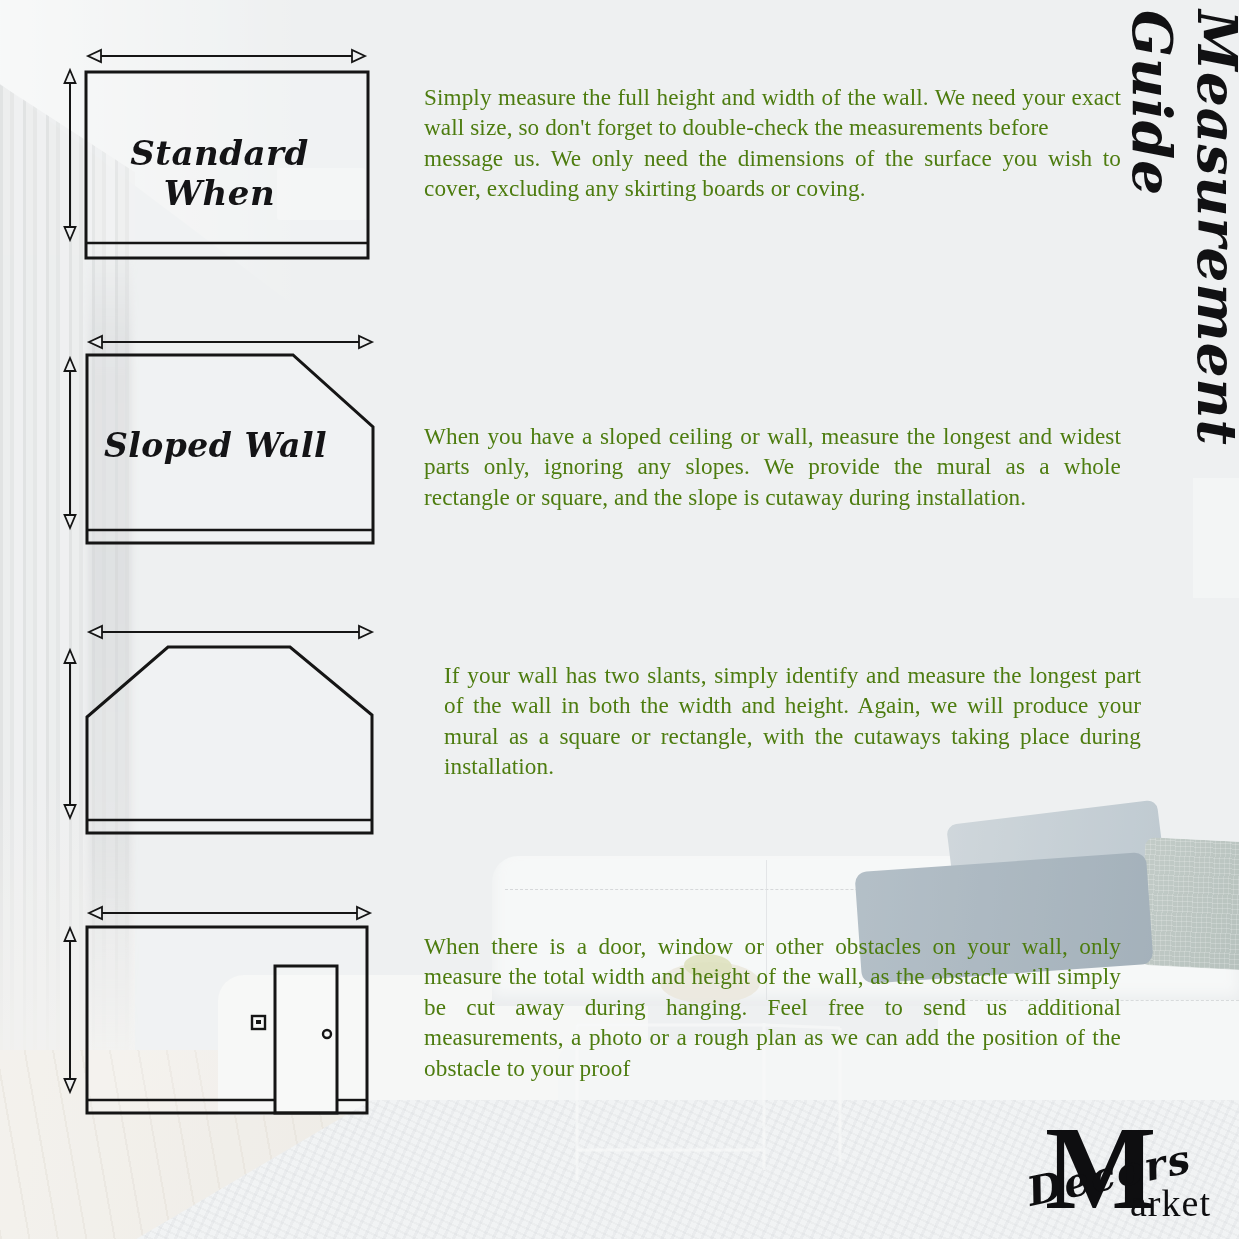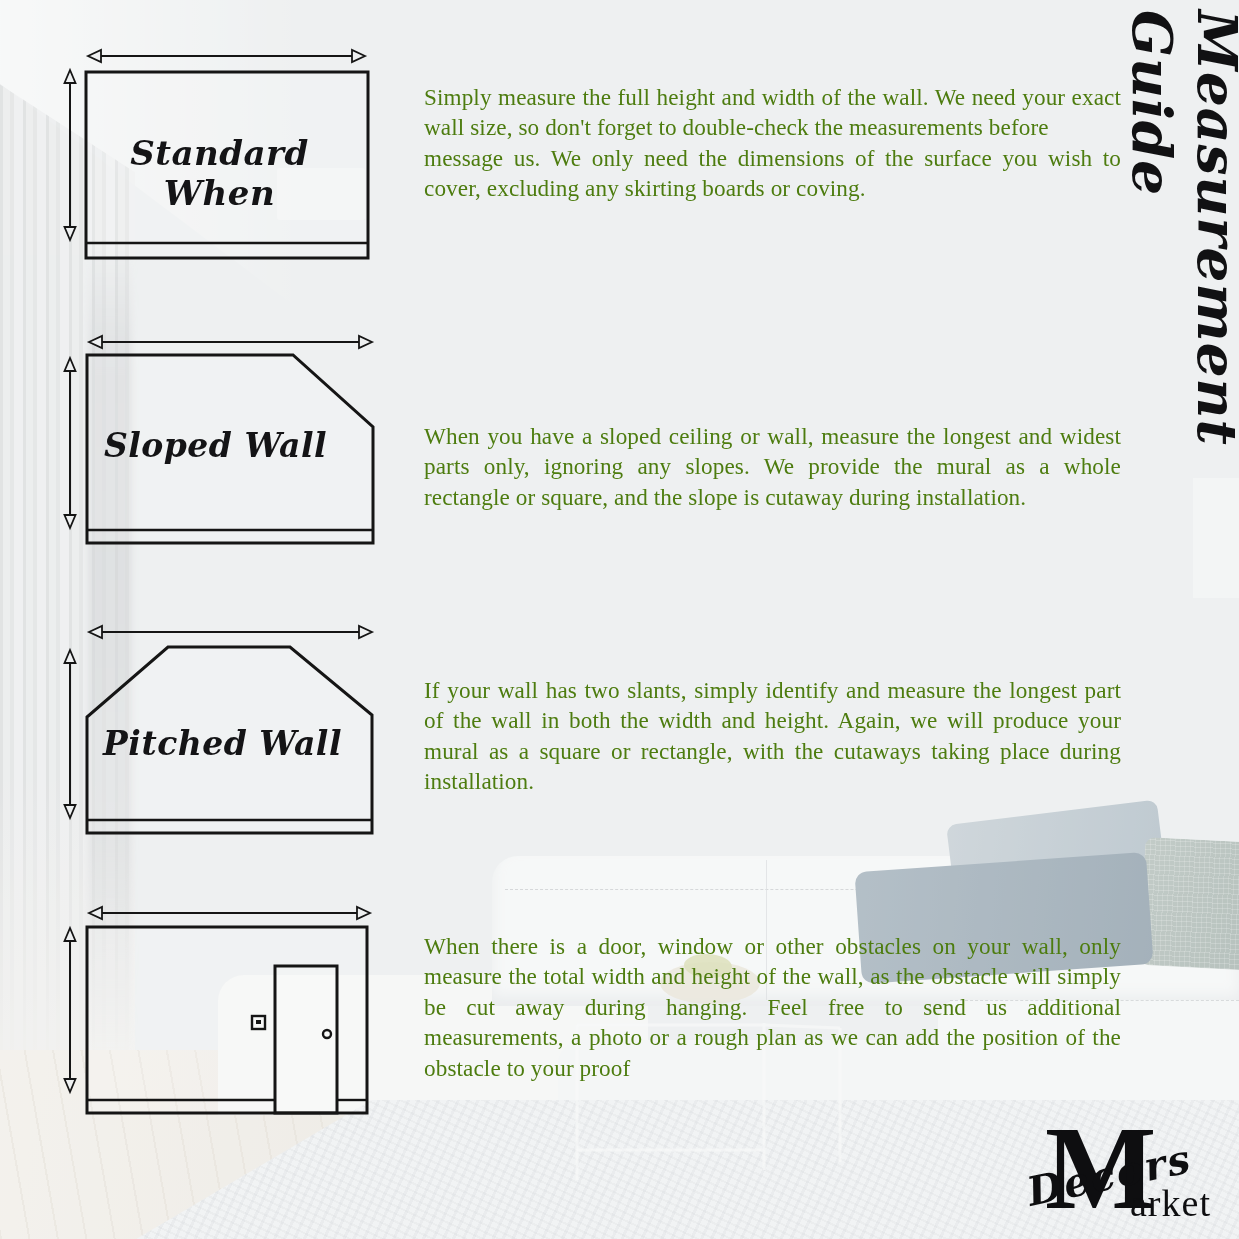--- a/index.html
+++ b/index.html
@@ -70,21 +70,21 @@
   .l1 { left:92px;  top:133px; width:255px; font-size:34px; }
   .l2 { left:88px;  top:426px; width:255px; font-size:33px; }
   .l3 { left:95px;  top:724px; width:255px; font-size:33px; }
   .l4 { left:78px;  top:980px; width:185px; font-size:30px; line-height:34px; }
   
   .para { position:absolute; z-index:3; left:424px; width:697px;
     font-size:23.2px; line-height:30.4px; letter-spacing:.1px;
     text-align:justify; white-space:pre-line; color:#4d7c0f; }
   .p1 { top:82px; }
   .p2 { top:389px;margin-top:32px; }
-  .p3 { top:675px; }
+  .p3 { top:660px;margin-left:20px; }
   .p4 { top:931px; }
   
   .vtitle { position:absolute; z-index:3; left:1233px; top:10px; width:520px; height:95px;
     transform:rotate(90deg); transform-origin:0 0;
     display:flex; align-items:center; justify-content:center;
     font-family:"DejaVu Serif", serif; font-style:italic; font-weight:bold;
     font-size:55px; letter-spacing:1px; color:#111113; }
   
   .logo { position:absolute; z-index:3; left:1000px; top:1135px; width:232px; height:100px; }
   .logo span { position:absolute; color:#0e0e10; }
@@ -174,21 +174,20 @@
       <line class="aline" x1="41" y1="12" x2="300" y2="12"></line>
       <polygon class="ahead" points="29,12 42,6 42,18"></polygon>
       <polygon class="ahead" points="312,12 299,6 299,18"></polygon>
     </g>
     <g>
       <line class="aline" x1="10" y1="42" x2="10" y2="186"></line>
       <polygon class="ahead" points="10,30 4.5,43 15.5,43"></polygon>
       <polygon class="ahead" points="10,198 4.5,185 15.5,185"></polygon>
     </g>
   </svg>
-  <div class="wall-label l3">Pitched Wall</div>
   <div class="para p3">If your wall has two slants, simply identify and measure the longest part of the wall in both the width and height. Again, we will produce your mural as a square or rectangle, with the cutaways taking place during installation.</div>
 
   <svg class="diag d4" width="315" height="220">
     <rect class="shape" x="27" y="27" width="280" height="186"></rect>
     <line class="thin" x1="27" y1="200" x2="215" y2="200"></line>
     <line class="thin" x1="277" y1="200" x2="307" y2="200"></line>
     <rect class="shape" x="215" y="66" width="62" height="147" fill="rgba(255,255,255,.1)"></rect>
     <circle class="thin" cx="267" cy="134" r="4"></circle>
     <g>
       <rect class="thin" x="192" y="116" width="13" height="13"></rect>

